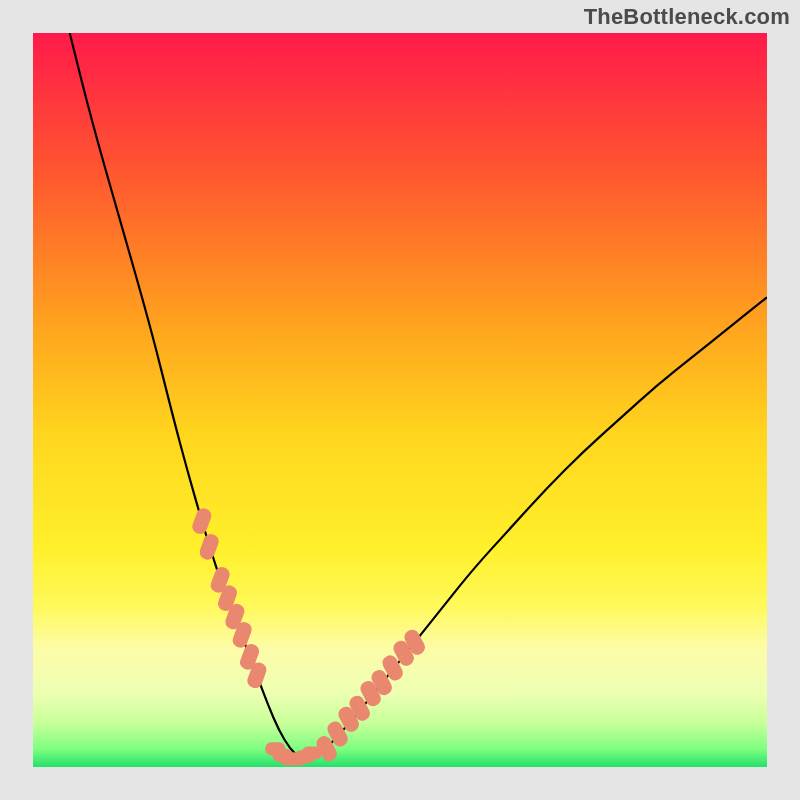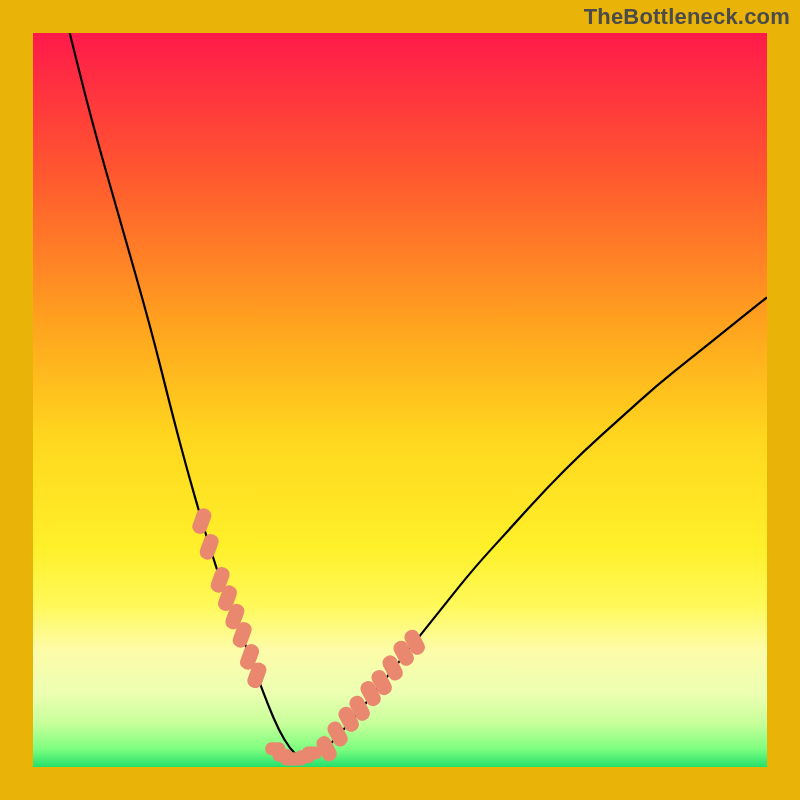--- a/index.html
+++ b/index.html
@@ -7,21 +7,21 @@
     padding: 0;
     width: 800px;
     height: 800px;
     overflow: hidden;
     font-family: Arial, Helvetica, sans-serif;
   }
   .frame {
     position: relative;
     width: 800px;
     height: 800px;
-    background: #eab308;
+    background: #e5e5e5;
   }
   .watermark {
     position: absolute;
     top: 4px;
     right: 10px;
     color: #4b4b4b;
     font-size: 22px;
     font-weight: 600;
     letter-spacing: 0.2px;
     z-index: 5;

